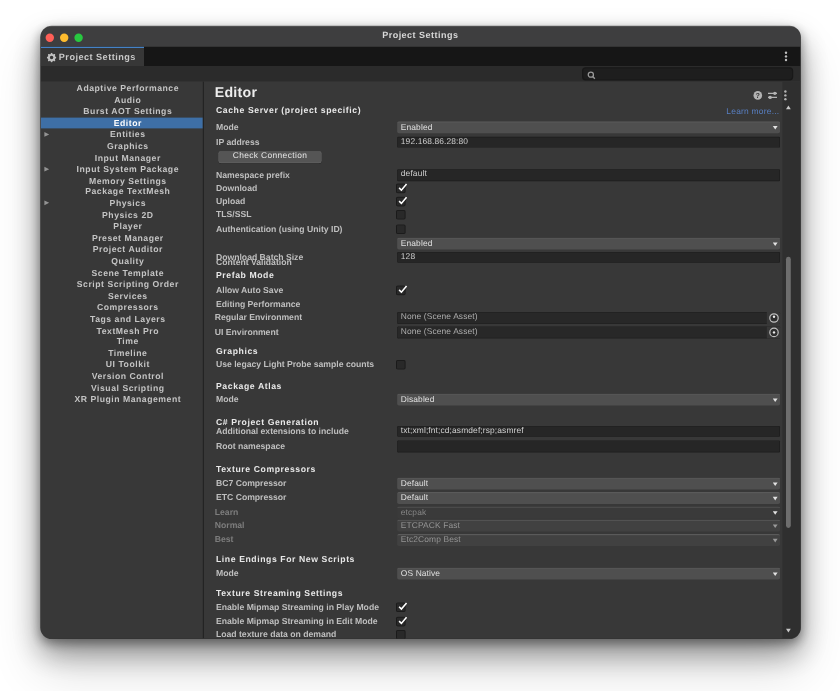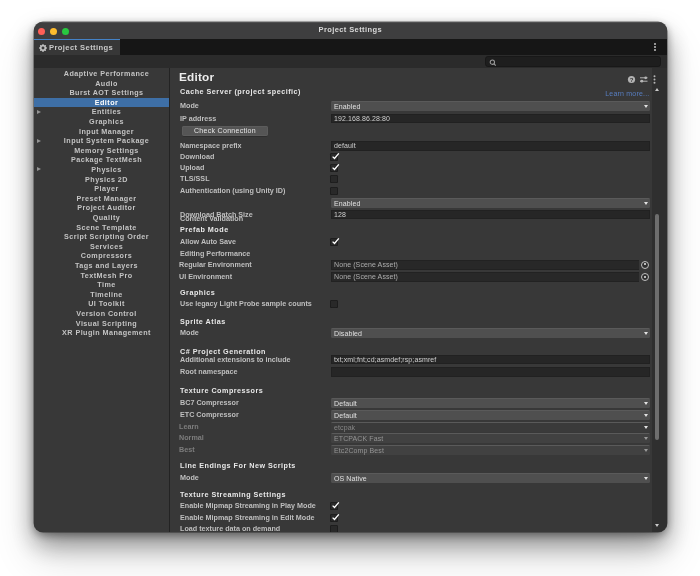--- a/index.html
+++ b/index.html
@@ -179,21 +179,21 @@
         </svg>
       </div>
       <div class="lb" style="top:226.5px">Editing Performance</div>
       <div class="lbi" style="top:237.5px">Regular Environment</div>
       <div class="obj" style="top:237.5px">None (Scene Asset)<span class="pick"></span></div>
       <div class="lbi" style="top:250px">UI Environment</div>
       <div class="obj" style="top:250px">None (Scene Asset)<span class="pick"></span></div>
       <div class="hd" style="top:266px">Graphics</div>
       <div class="lb" style="top:277px">Use legacy Light Probe sample counts</div>
       <div class="cb" style="top:278px"></div>
-      <div class="hd" style="top:294.5px">Sprite Atlas</div>
+      <div class="hd" style="top:294.5px">Package Atlas</div>
       <div class="lb" style="top:305.5px">Mode</div>
       <div class="dd" style="top:305.5px">Disabled</div>
       <div class="hd" style="top:325px">C# Project Generation</div>
       <div class="lb" style="top:332.5px">Additional extensions to include</div>
       <div class="tf" style="top:332.5px">txt;xml;fnt;cd;asmdef;rsp;asmref</div>
       <div class="lb" style="top:345px">Root namespace</div>
       <div class="tf" style="top:345px"></div>
       <div class="hd" style="top:364px">Texture Compressors</div>
       <div class="lb" style="top:376px">BC7 Compressor</div>
       <div class="dd" style="top:376px">Default</div>

